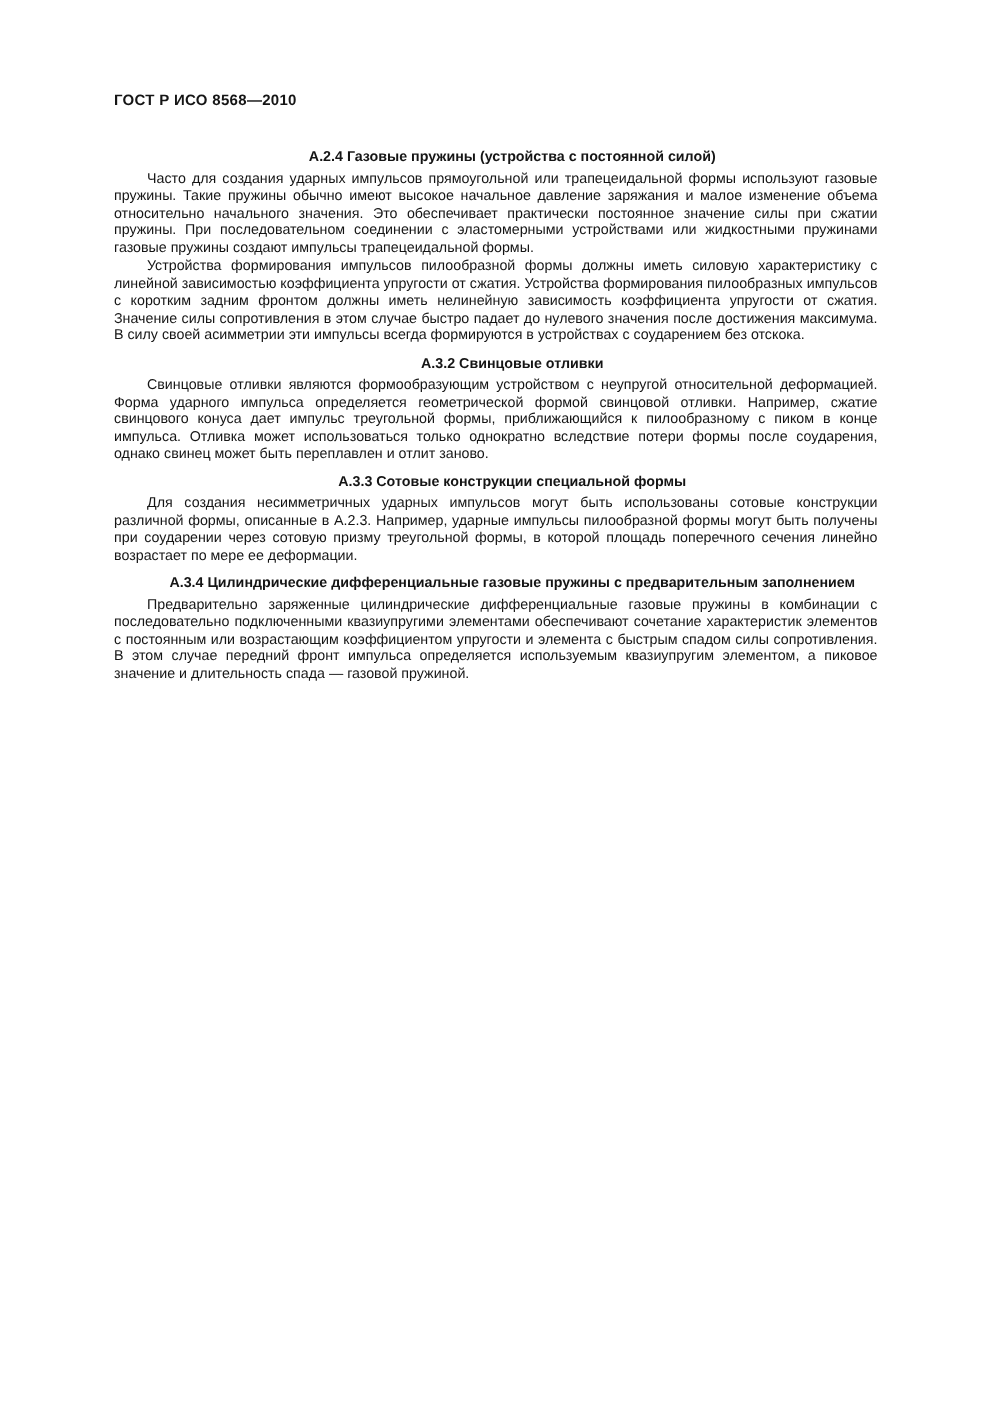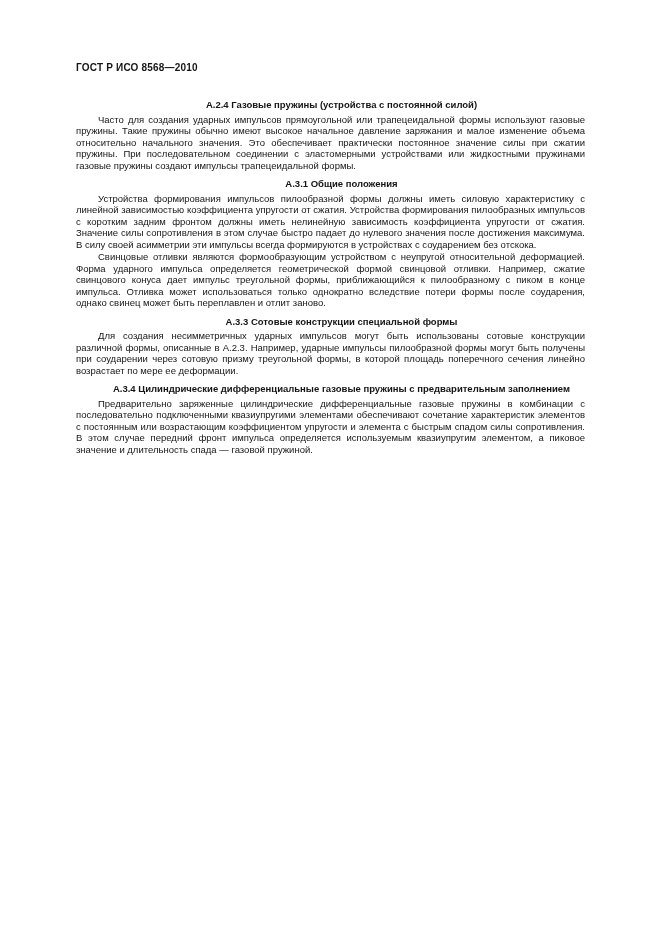--- a/index.html
+++ b/index.html
@@ -62,23 +62,23 @@
 <div class="page">
 
   <div class="doc-header">ГОСТ Р ИСО 8568—2010</div>
 
   <div class="content">
 
     <h4>А.2.4  Газовые пружины (устройства с постоянной силой)</h4>
     <p>Часто для создания ударных импульсов прямоугольной или трапецеидальной формы используют газовые пружины. Такие пружины обычно имеют высокое начальное давление заряжания и малое изменение объема относительно начального значения. Это обеспечивает практически постоянное значение силы при сжатии пружины. При последовательном соединении с эластомерными устройствами или жидкостными пружинами газовые пружины создают импульсы трапецеидальной формы.</p>
 
 
-    <h4>А.3.1  Общие положения</h4>
     <p>Устройства формирования импульсов пилообразной формы должны иметь силовую характеристику с линейной зависимостью коэффициента упругости от сжатия. Устройства формирования пилообразных импульсов с коротким задним фронтом должны иметь нелинейную зависимость коэффициента упругости от сжатия. Значение силы сопротивления в этом случае быстро падает до нулевого значения после достижения максимума. В силу своей асимметрии эти импульсы всегда формируются в устройствах с соударением без отскока.</p>
 
+    <h4>А.3.2  Свинцовые отливки</h4>
     <p>Свинцовые отливки являются формообразующим устройством с неупругой относительной деформацией. Форма ударного импульса определяется геометрической формой свинцовой отливки. Например, сжатие свинцового конуса дает импульс треугольной формы, приближающийся к пилообразному с пиком в конце импульса. Отливка может использоваться только однократно вследствие потери формы после соударения, однако свинец может быть переплавлен и отлит заново.</p>
 
     <h4>А.3.3  Сотовые конструкции специальной формы</h4>
     <p>Для создания несимметричных ударных импульсов могут быть использованы сотовые конструкции различной формы, описанные в А.2.3. Например, ударные импульсы пилообразной формы могут быть получены при соударении через сотовую призму треугольной формы, в которой площадь поперечного сечения линейно возрастает по мере ее деформации.</p>
 
     <h4>А.3.4  Цилиндрические дифференциальные газовые пружины с предварительным заполнением</h4>
     <p>Предварительно заряженные цилиндрические дифференциальные газовые пружины в комбинации с последовательно подключенными квазиупругими элементами обеспечивают сочетание характеристик элементов с постоянным или возрастающим коэффициентом упругости и элемента с быстрым спадом силы сопротивления. В этом случае передний фронт импульса определяется используемым квазиупругим элементом, а пиковое значение и длительность спада — газовой пружиной.</p>
 
   </div>
 

